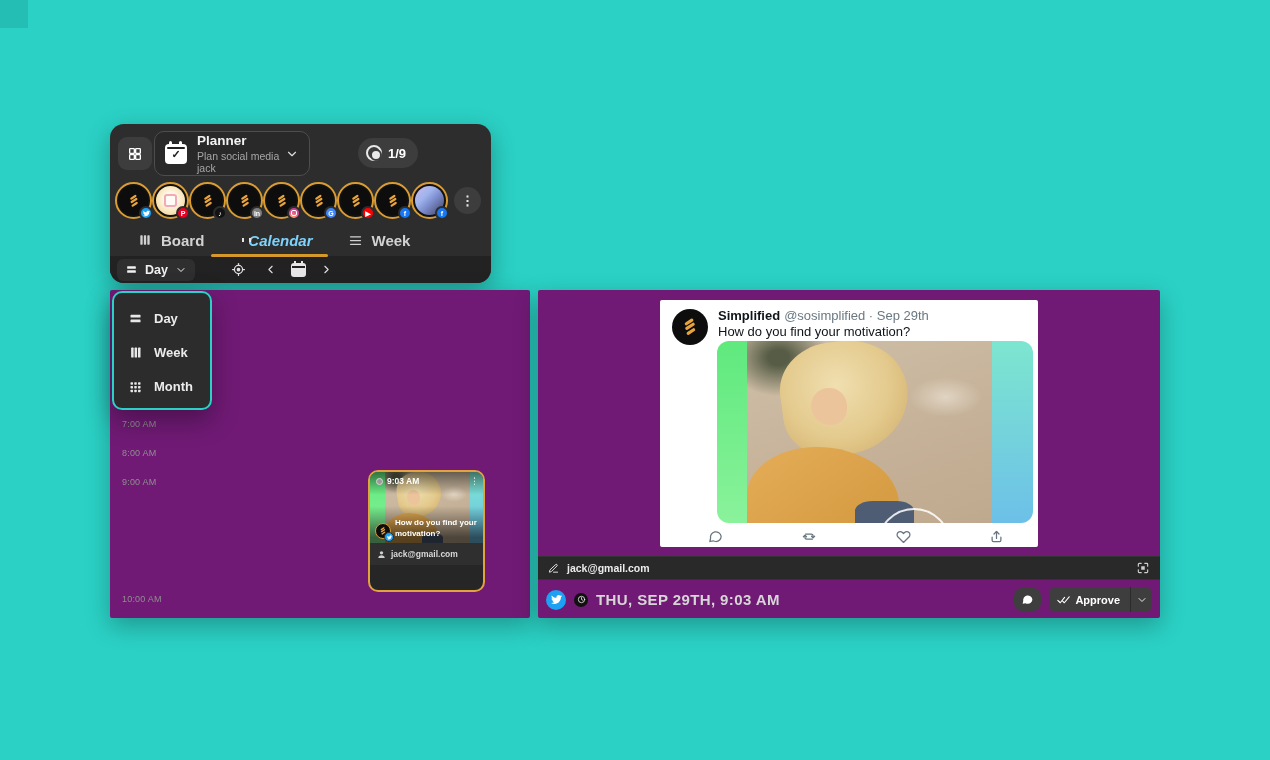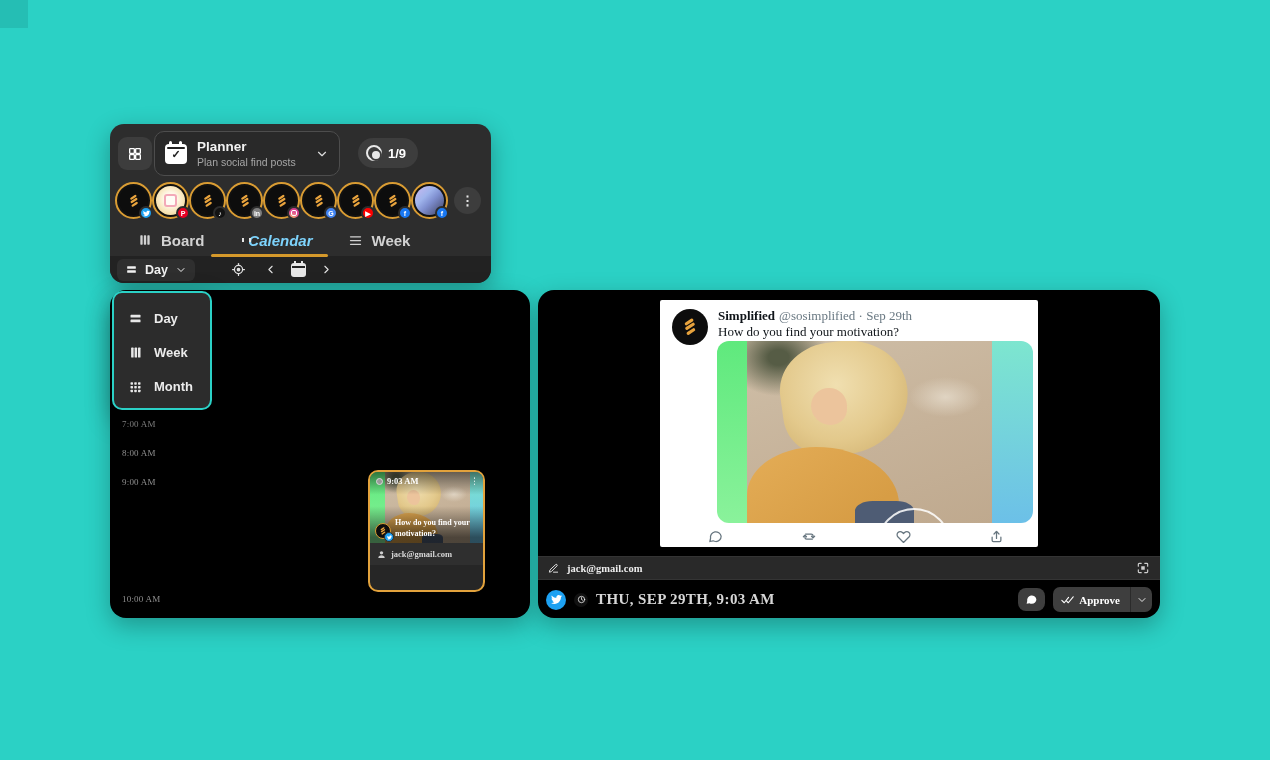--- a/index.html
+++ b/index.html
@@ -2,29 +2,29 @@
 <html><head>
 <meta charset="utf-8">
 <style>
   * { margin:0; padding:0; box-sizing:border-box; }
   html,body { width:1270px; height:760px; }
   body { font-family:"Liberation Sans", sans-serif; background:#2BD1C5; position:relative; overflow:hidden; }
 
   .corner-sq { position:absolute; left:0; top:0; width:28px; height:28px; background:rgba(0,60,56,.12); }
 
   
-  .panel { position:absolute; background:#000000; border-radius:16px; box-shadow:0 8px 24px rgba(0,0,0,.28);font-family:Liberation Serif, serif; }
+  .panel { position:absolute; background:#701a75; border-radius:2px; box-shadow:0 8px 24px rgba(0,0,0,.28); }
   svg { display:block; }
   .ic { stroke:currentColor; fill:none; stroke-width:2; stroke-linecap:round; stroke-linejoin:round; }
   .ic-fill { fill:currentColor; stroke:none; }
 
   
   .toolbar { position:absolute; left:110px; top:124px; width:381px; height:159px; background:#2d2d2d; border-radius:14px; box-shadow:0 8px 24px rgba(0,0,0,.3); }
   .grid-btn { position:absolute; left:8px; top:13px; width:34px; height:33px; background:#3d3d3d; border:none; border-radius:9px; color:#fff; display:flex; align-items:center; justify-content:center; cursor:pointer; }
-  .planner-sel { position:absolute; left:44px; top:7px; width:186px; height:45px; border:1px solid #4d4d4d; border-radius:10px; background:#292929; display:flex; align-items:center; padding:0 10px; cursor:pointer; color:#fff; }
+  .planner-sel { position:absolute; left:44px; top:7px; width:156px; height:45px; border:1px solid #4d4d4d; border-radius:10px; background:#292929; display:flex; align-items:center; padding:0 10px; cursor:pointer; color:#fff; }
   .cal-white { width:22px; height:20px; background:#fff; border-radius:4px; position:relative; flex:none; }
   .cal-white:before { content:""; position:absolute; top:-3px; left:4px; width:3px; height:5px; background:#fff; border-radius:2px; box-shadow:10px 0 0 #fff; }
   .cal-white:after { content:"✓"; position:absolute; left:0; right:0; top:4px; text-align:center; font-size:11px; font-weight:bold; color:#222; }
   .cal-white .band { position:absolute; top:3px; left:2px; right:2px; height:2px; background:#222; border-radius:1px; }
   .planner-txt { margin-left:10px; flex:1; line-height:1.15; }
   .planner-title { font-size:13.5px; font-weight:bold; color:#f2f2f2; }
   .planner-sub { font-size:10.5px; color:#a6a6a6; margin-top:2px; }
   .accounts-pill { position:absolute; left:248px; top:14px; height:30px; padding:0 12px 0 8px; background:#3d3d3d; border:none; border-radius:16px; display:flex; align-items:center; gap:6px; color:#fff; font-size:13px; font-weight:bold; cursor:pointer; }
   .pie-ic { width:16px; height:16px; border:2px solid #e9e9e9; border-radius:50%; position:relative; }
   .pie-ic:after { content:""; position:absolute; right:-2px; bottom:-2px; width:8px; height:8px; background:#e9e9e9; border-radius:50%; border:2px solid #3d3d3d; }
@@ -124,21 +124,21 @@
         <rect x="13" y="13" width="7" height="7" rx="1"></rect>
       </svg>
   </button>
 
   <div class="planner-sel">
     <span class="cal-white">
         <span class="band"></span>
       </span>
     <div class="planner-txt">
       <div class="planner-title">Planner</div>
-      <div class="planner-sub">Plan social find posts</div>
+      <div class="planner-sub">Plan social media jack</div>
     </div>
     <svg class="ic" width="14" height="14" viewBox="0 0 24 24" style="color:#dcdcdc">
         <polyline points="6 9 12 15 18 9"></polyline>
       </svg>
   </div>
 
   <button class="accounts-pill">
     <span class="pie-ic"></span>
     <span>1/9</span>
   </button>

